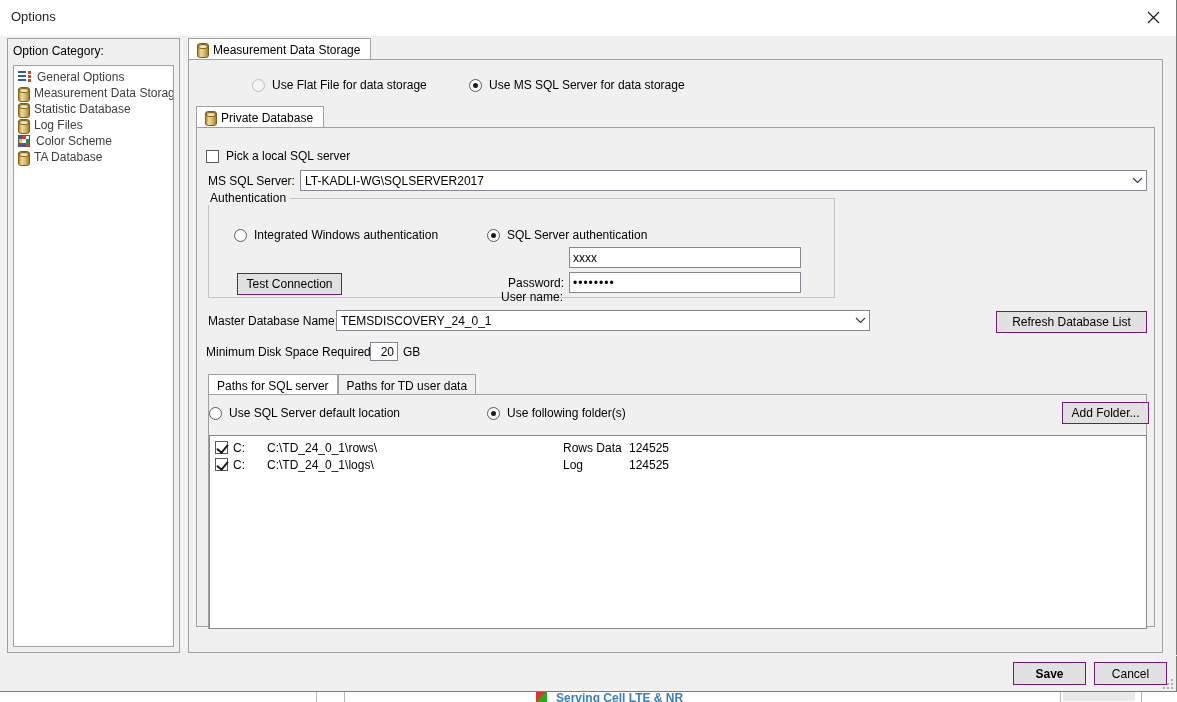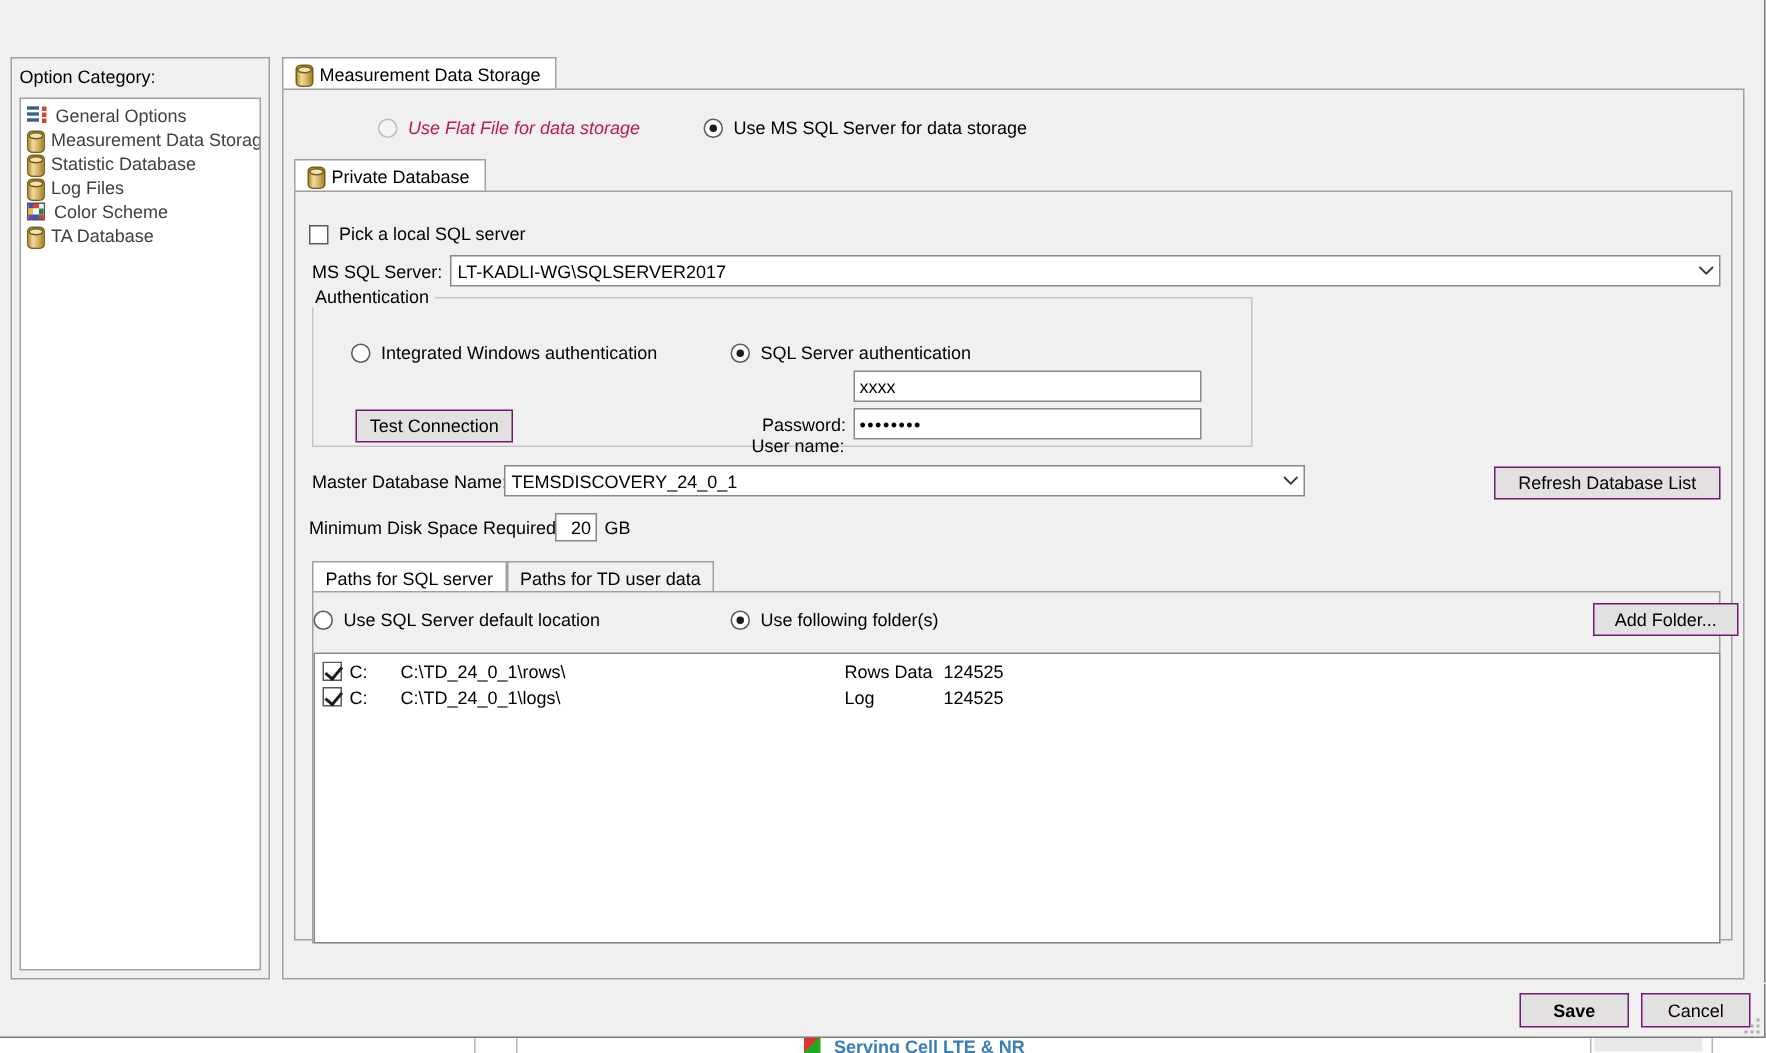--- a/index.html
+++ b/index.html
@@ -165,21 +165,21 @@
     width: 13px; height: 13px; border-radius: 50%;
     border: 1px solid #5a5a5a; background: #fff;
     position: relative; flex: 0 0 13px;
   }
   .radio.checked::after {
     content:''; position:absolute; left:3px; top:3px;
     width:5px; height:5px; border-radius:50%; background:#1b1b1b;
   }
   .radio.disabled { border-color:#bdbdbd; background:#f4f4f4; }
   .radio-label { font-size: 12px; white-space: nowrap; }
-  .radio-label.disabled { color: #be185d; font-style: italic; }
+  .radio-label.disabled { color: #000000; }
 
   
   #inner-tab {
     position: absolute; left: 8px; top: 68px; width: 959px; height: 22px;
   }
   #inner-tab-body {
     position: absolute; left: 8px; top: 89px;
     width: 959px; height: 500px;
     background: #f0f0f0;
     border: 1px solid #a0a0a0;
@@ -297,20 +297,28 @@
   <div id="bg-line-b"></div>
   <div id="bg-box-e"></div>
   <div id="bg-line-c"></div>
   <div id="bg-line-d"></div>
   <div id="bg-icon"></div>
   <div id="bg-text">Serving Cell LTE &amp; NR</div>
 </div>
 
 <div id="dialog">
 
+  <div id="titlebar">
+    <div id="title-text">Options</div>
+    <div id="close-btn">
+      <svg width="13" height="13" viewBox="0 0 13 13" aria-hidden="true">
+        <path d="M1 1 L12 12 M12 1 L1 12" stroke="#1a1a1a" stroke-width="1.2" fill="none"></path>
+      </svg>
+    </div>
+  </div>
 
   <div id="left-panel">
     <div id="left-panel-title">Option Category:</div>
     <div id="cat-list">
 
       <div class="cat-item" style="margin-top:3px;">
         <span class="icon-list">
           <span class="ln" style="top:0px;"></span>
           <span class="ln" style="top:4px;"></span>
           <span class="ln" style="top:8px;"></span>
@@ -457,21 +465,21 @@
 
   <div class="radio-row" style="left:209px; top:406px;">
     <span class="radio"></span>
     <span class="radio-label">Use SQL Server default location</span>
   </div>
   <div class="radio-row" style="left:487px; top:406px;">
     <span class="radio checked"></span>
     <span class="radio-label">Use following folder(s)</span>
   </div>
 
-  <button class="btn" style="position:absolute; left:1062px; top:402px; width:97px; height:22px;">Add Folder...</button>
+  <button class="btn" style="position:absolute; left:1062px; top:402px; width:87px; height:22px;">Add Folder...</button>
 
   <div id="grid">
 
     <div class="grow" style="margin-top:3px;">
       <div class="gc drive" style="width:51px;">
         <span class="cb checked"></span>
         <span>C:</span>
       </div>
       <div class="gc" style="width:296px;">C:\TD_24_0_1\rows\</div>
       <div class="gc" style="width:66px;">Rows Data</div>

